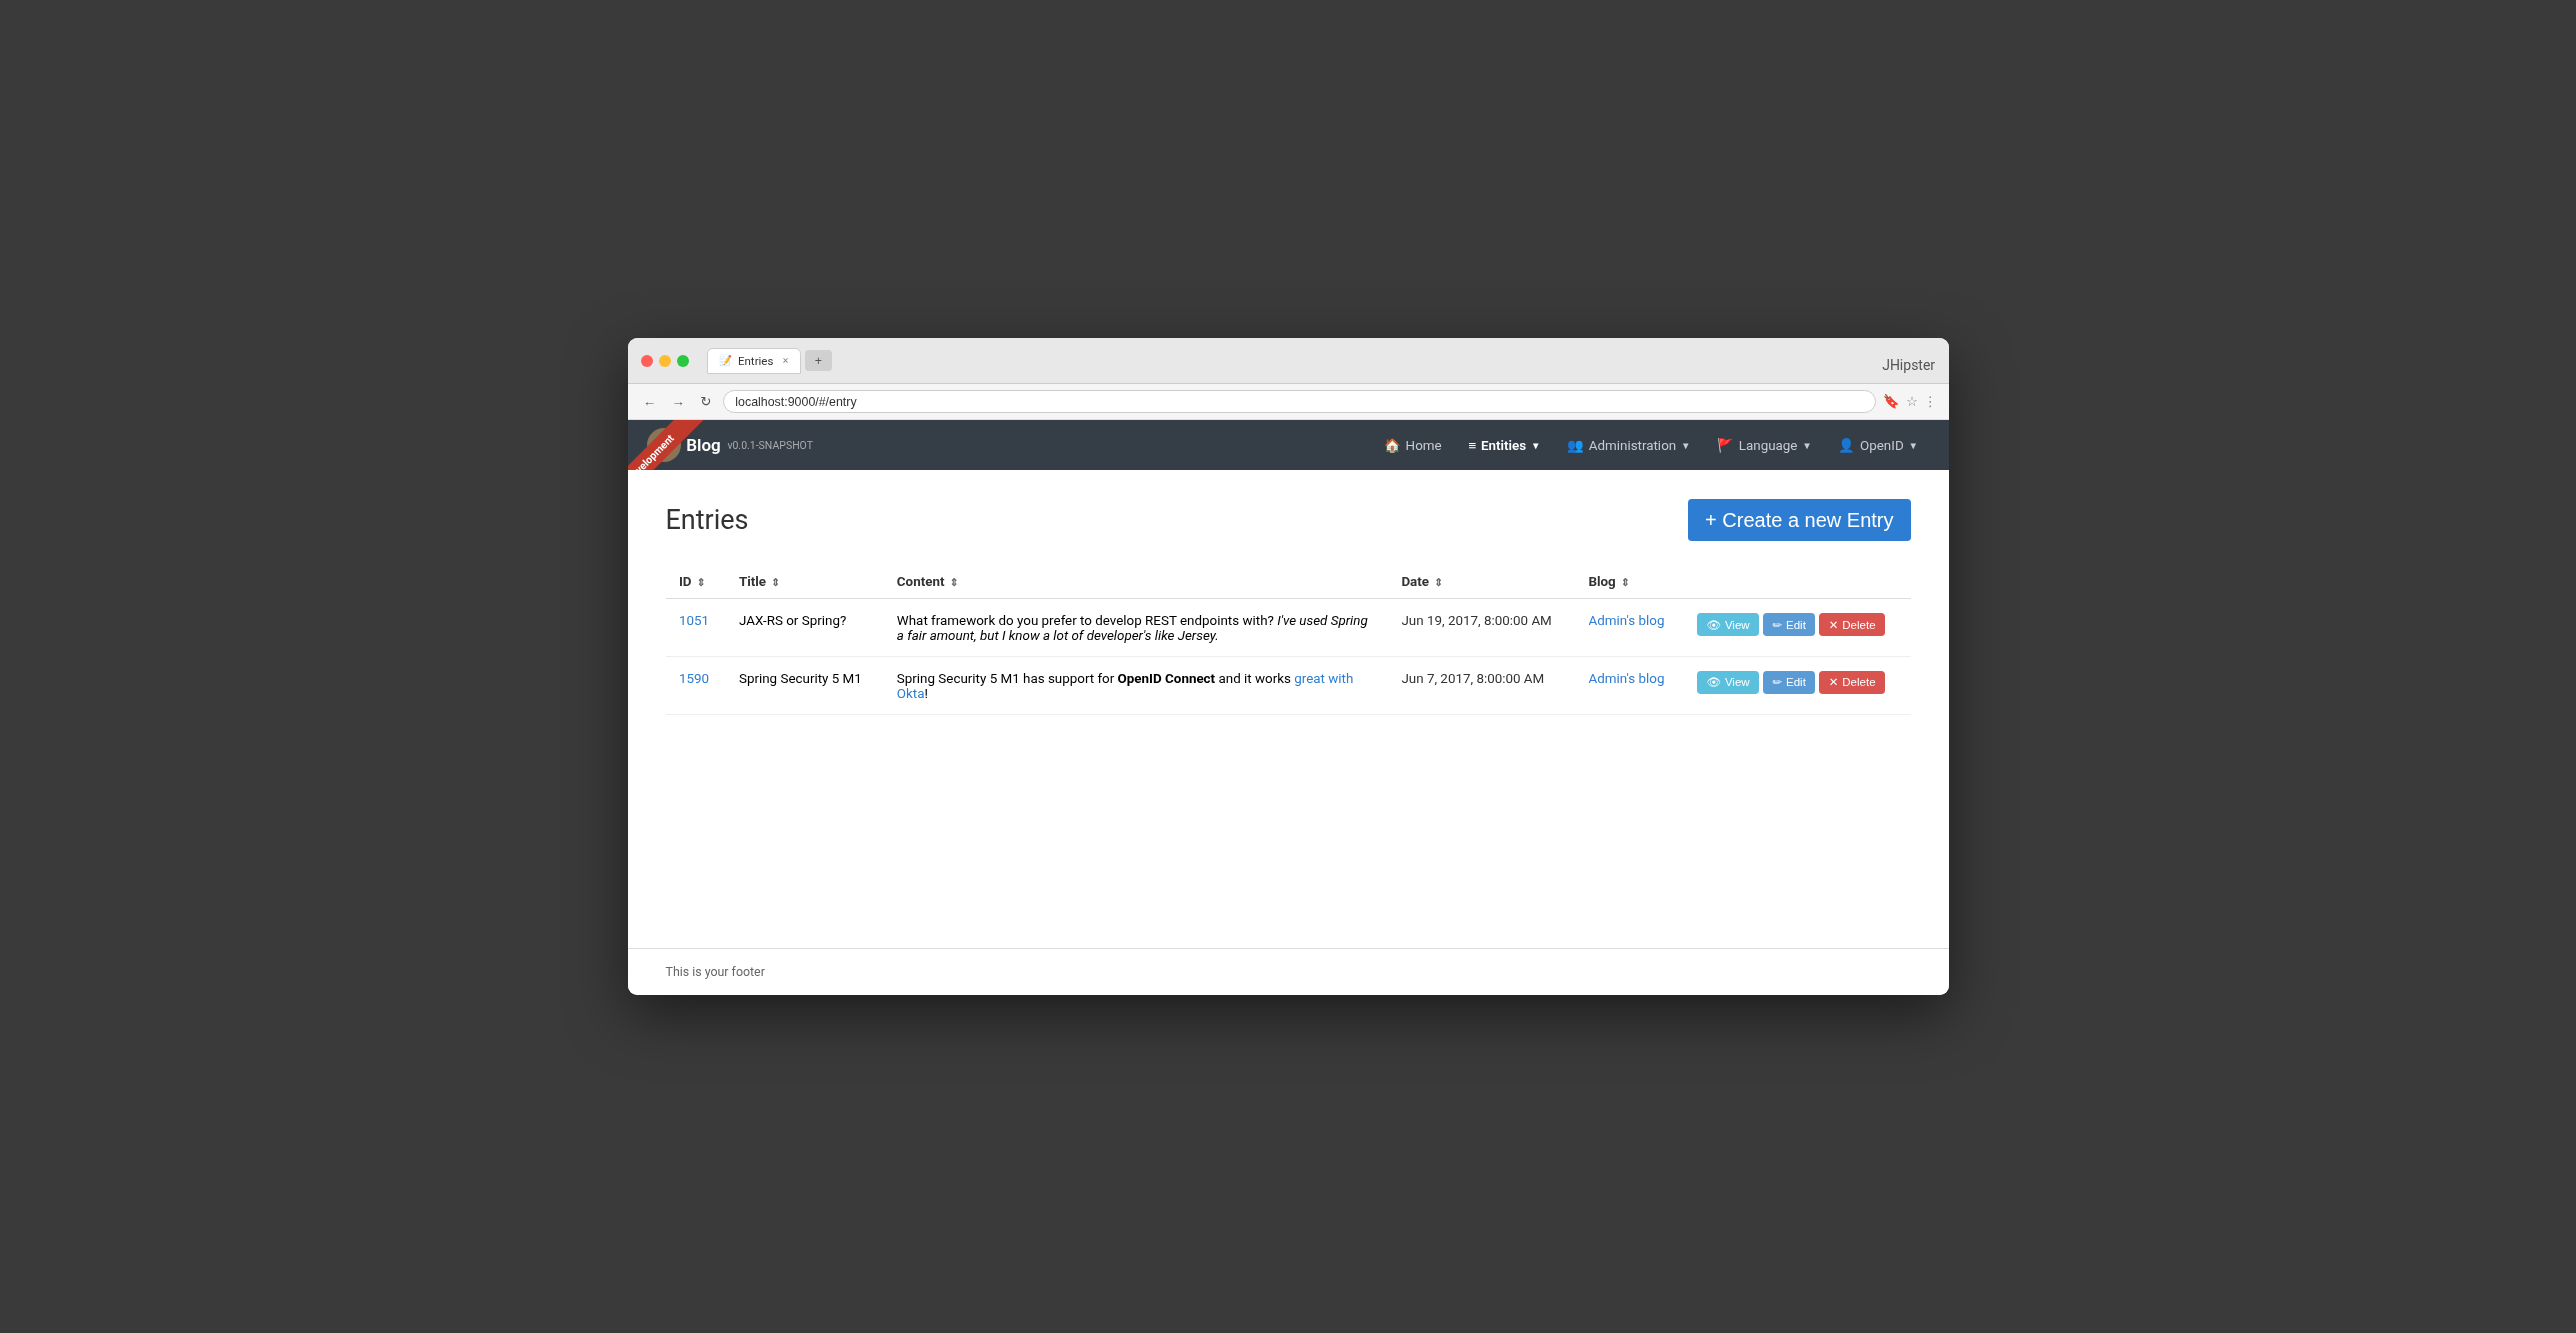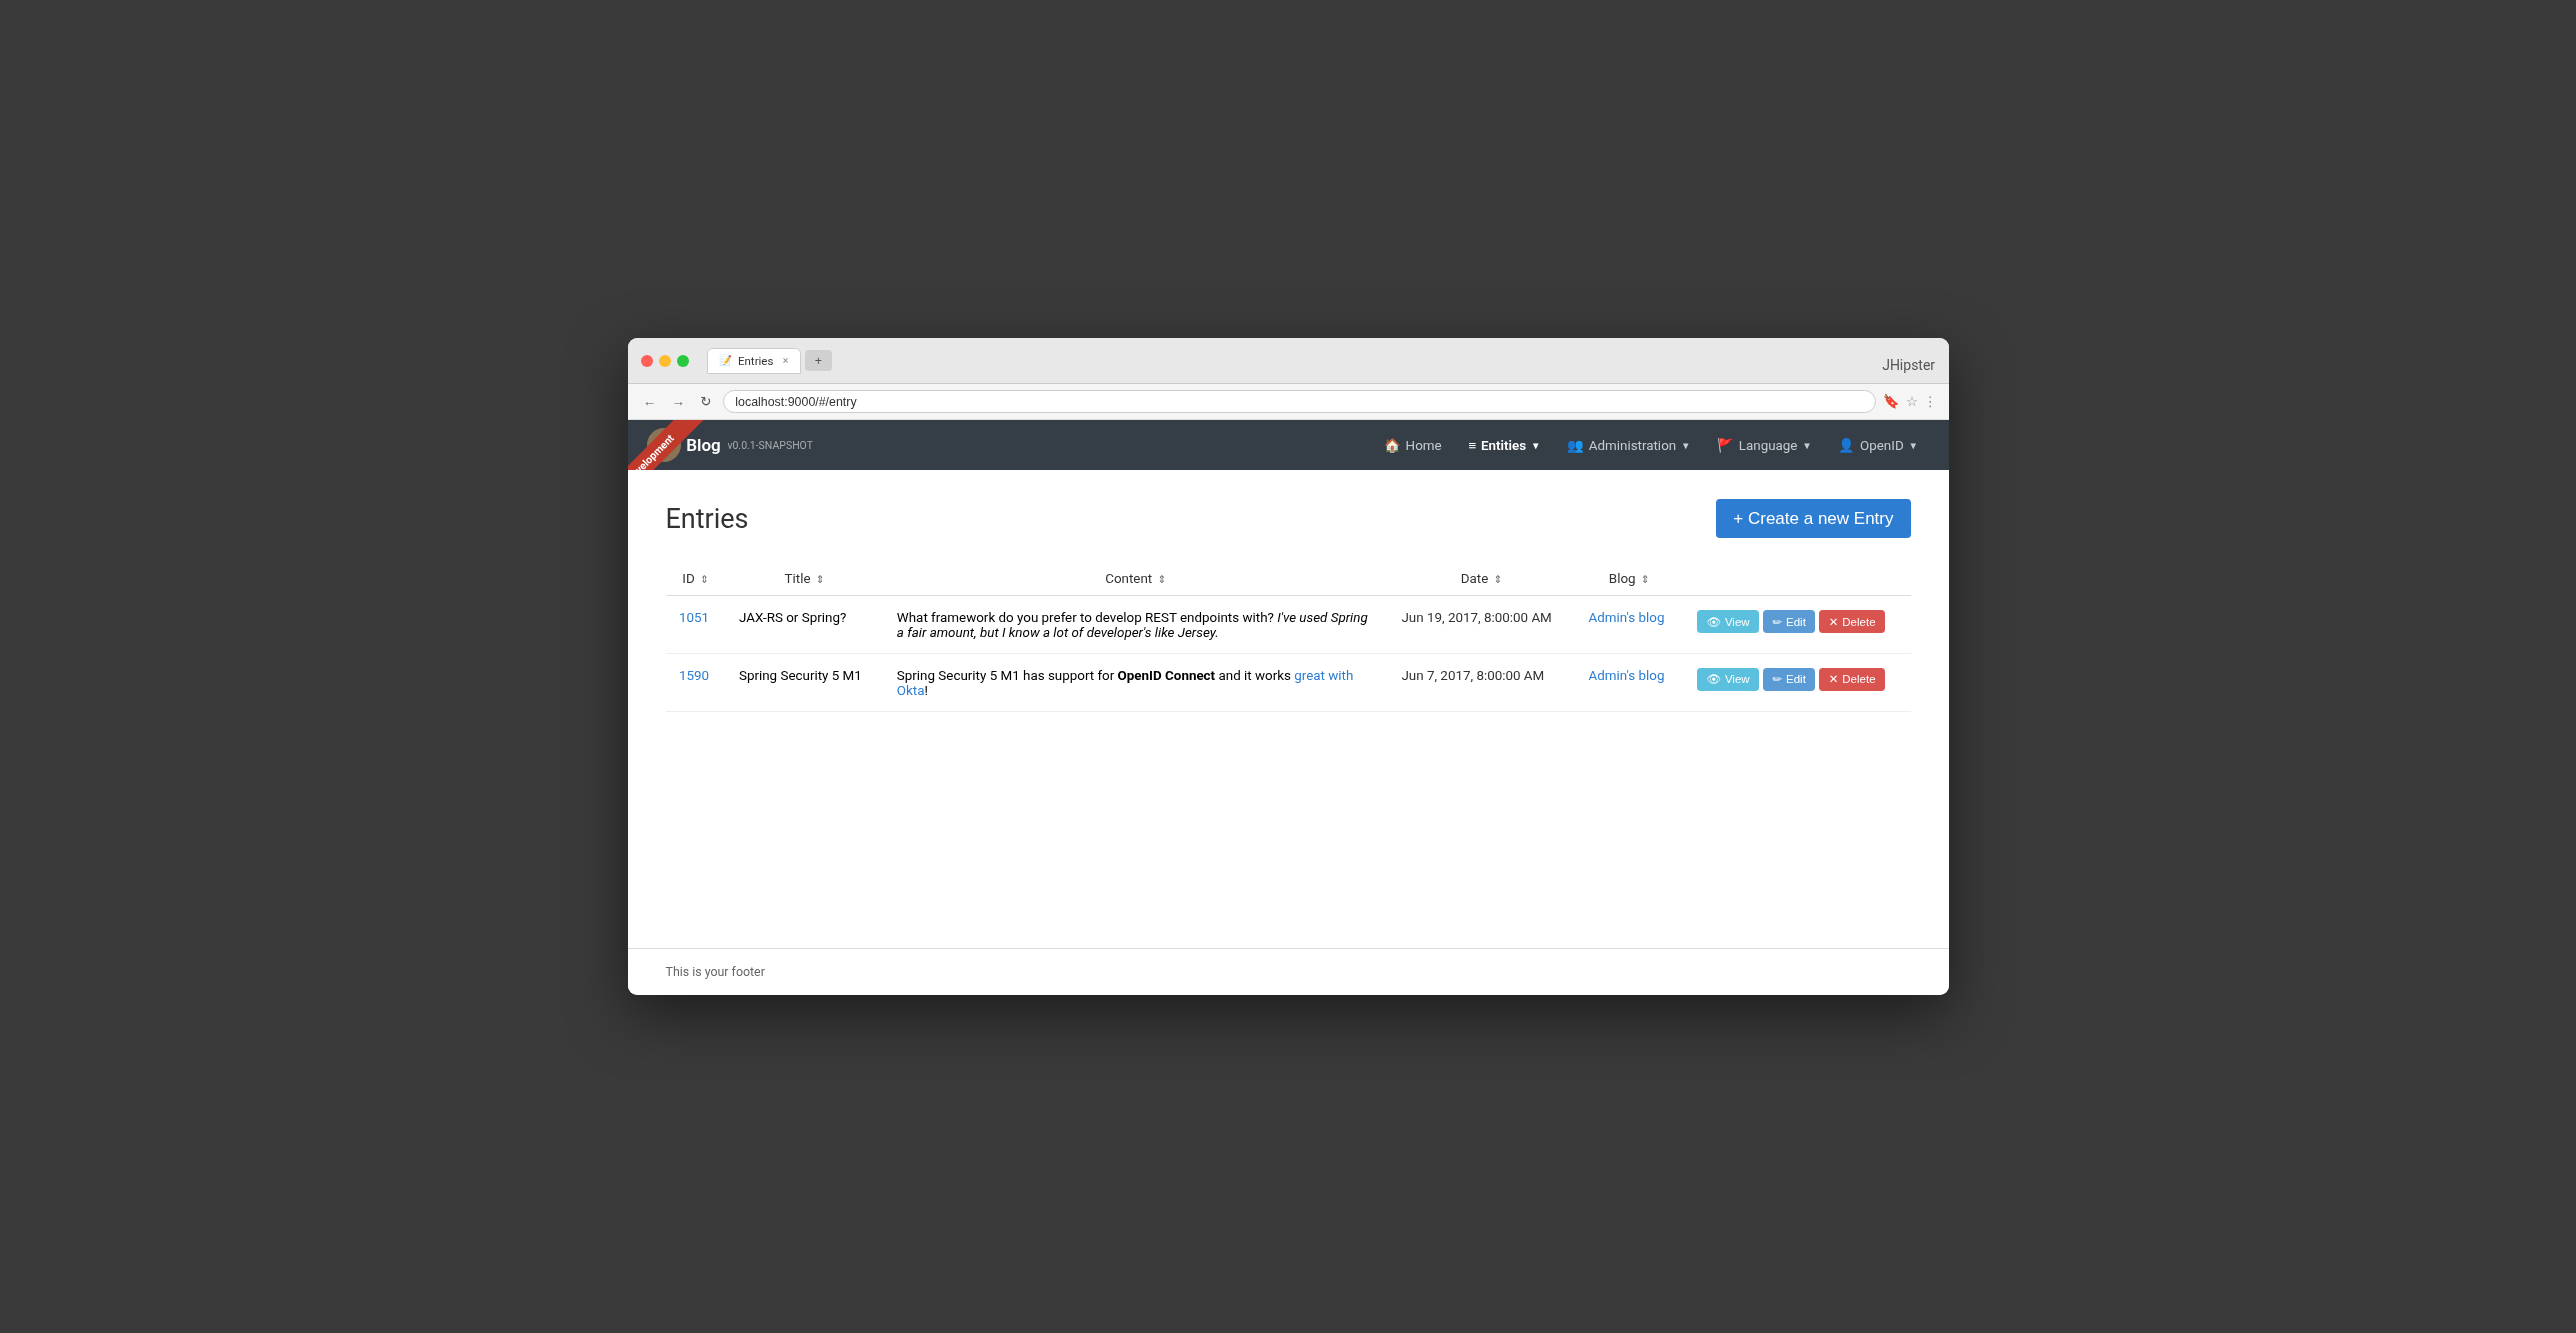--- a/index.html
+++ b/index.html
@@ -255,21 +255,21 @@
       font-weight: 400;
       color: #333;
     }
 
     .btn-create {
       background: #2d7dd2;
       color: #fff;
       border: none;
       border-radius: 3.8px;
       padding: 9.6px 17px;
-      font-size: 17px;
+      font-size: 20px;
       cursor: pointer;
       display: flex;
       align-items: center;
       gap: 5.7px;
     }
 
     
     .search-bar {
       display: flex;
       align-items: center;
@@ -298,23 +298,23 @@
       font-size: 13.4px;
     }
 
     
     .entries-table {
       width: 100%;
       border-collapse: collapse;
     }
 
     .entries-table th {
-      text-align: center;
+      text-align: left;
       padding: 9.6px 13.4px;
-      font-weight: 400;
+      font-weight: 700;
       color: #333;
       border-bottom: 1.9px solid #ddd;
       font-size: 13.4px;
       white-space: nowrap;
     }
 
     .sort-icon {
       font-size: 10.5px;
       color: #666;
       margin-left: 1.9px;

